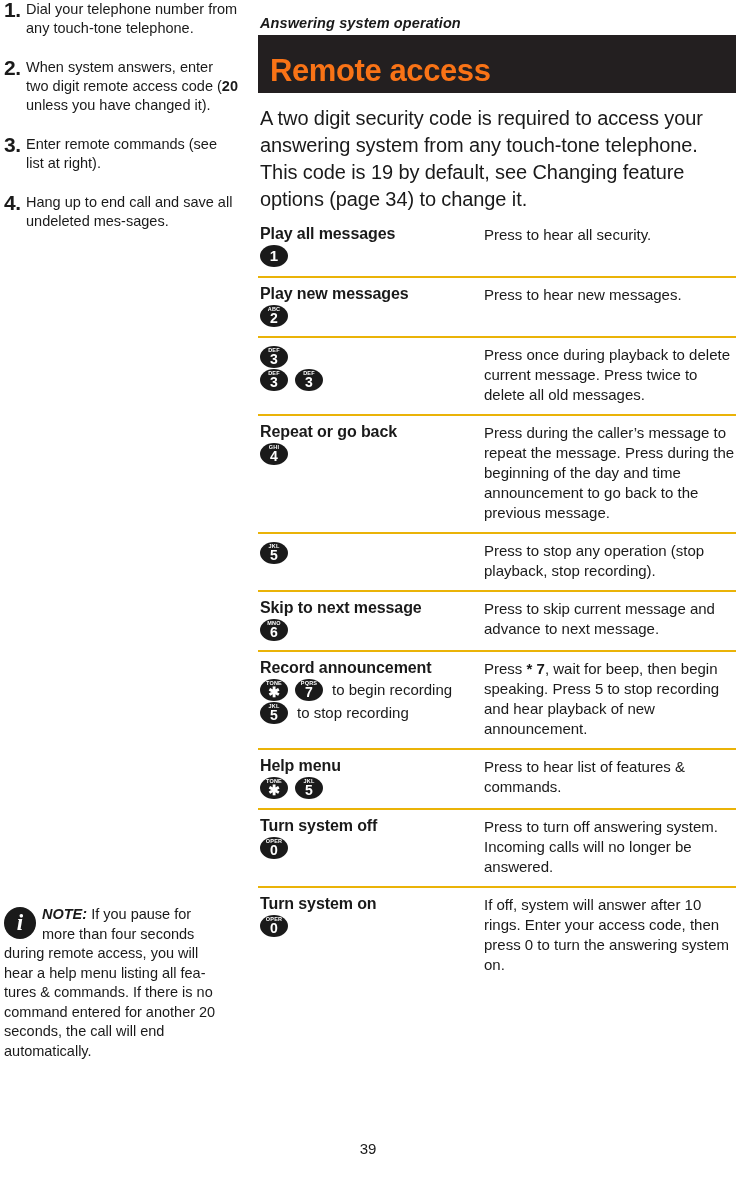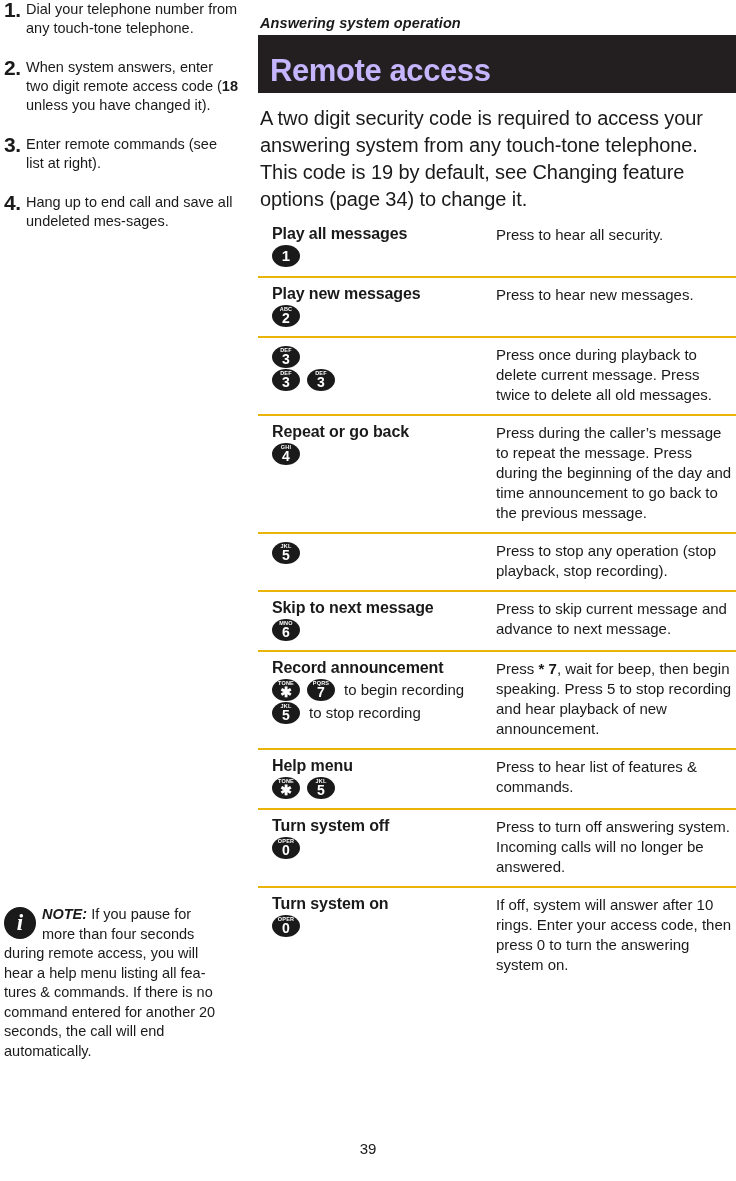--- a/index.html
+++ b/index.html
@@ -84,21 +84,21 @@
   }
   #running-head {
     font-size: 14.5px;
     font-weight: bold;
     font-style: italic;
     padding: 15px 0 4px 2px;
     letter-spacing: 0.1px;
   }
   #section-banner {
     background: #231f20;
-    color: #c4b5fd;
+    color: #f97316;
     height: 58px;
     position: relative;
   }
   #section-banner-title {
     position: absolute;
     left: 12px;
     bottom: 4px;
     font-size: 31px;
     font-weight: bold;
     letter-spacing: -0.4px;
@@ -116,21 +116,20 @@
     display: flex;
     border-top: 2px solid #eab308;
     padding: 7px 0 9px 0;
     align-items: flex-start;
   }
   .cmd-row.first { border-top: none; padding-top: 2px; }
   .cmd-left {
     flex: 0 0 226px;
     padding-left: 2px;
     box-sizing: border-box;
-    margin-left: 12px;
   }
   .cmd-title {
     font-size: 16px;
     font-weight: bold;
     letter-spacing: -0.1px;
     line-height: 18px;
     margin-bottom: 2px;
   }
   .keys-line {
     display: flex;
@@ -209,21 +208,21 @@
 
 <div id="left-column">
   <div id="steps-list">
       <div class="step-row">
         <div class="step-num">1.</div>
         <div class="step-text"><span>Dial your telephone number from any touch-tone telephone.</span></div>
       </div>
       <div class="spacer-row"></div>
       <div class="step-row">
         <div class="step-num">2.</div>
-        <div class="step-text"><span>When system answers, enter two digit remote access code (</span><b>18</b><span> unless you have changed it).</span></div>
+        <div class="step-text"><span>When system answers, enter two digit remote access code (</span><b>20</b><span> unless you have changed it).</span></div>
       </div>
       <div class="spacer-row"></div>
       <div class="step-row">
         <div class="step-num">3.</div>
         <div class="step-text"><span>Enter remote commands (see list at right).</span></div>
       </div>
       <div class="spacer-row"></div>
       <div class="step-row">
         <div class="step-num">4.</div>
         <div class="step-text"><span>Hang up to end call and save all undeleted mes-sages.</span></div>

